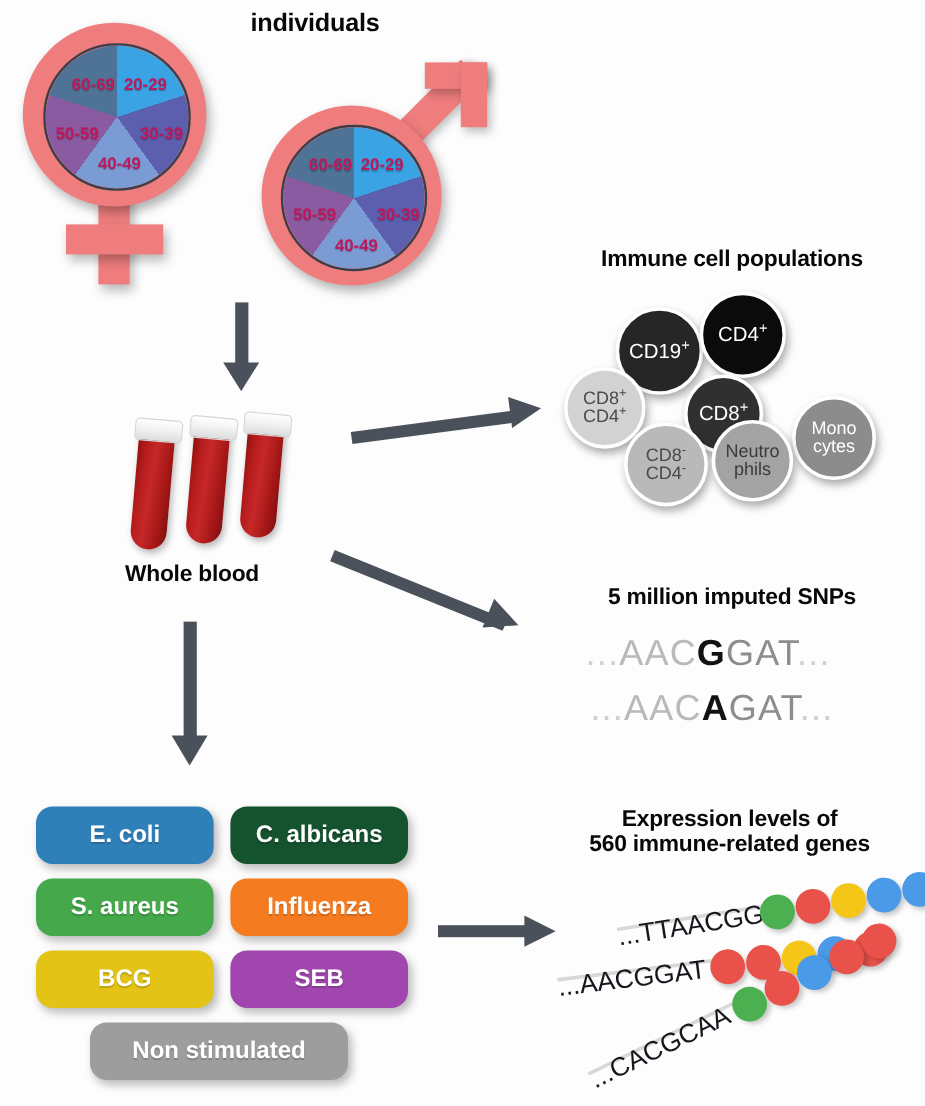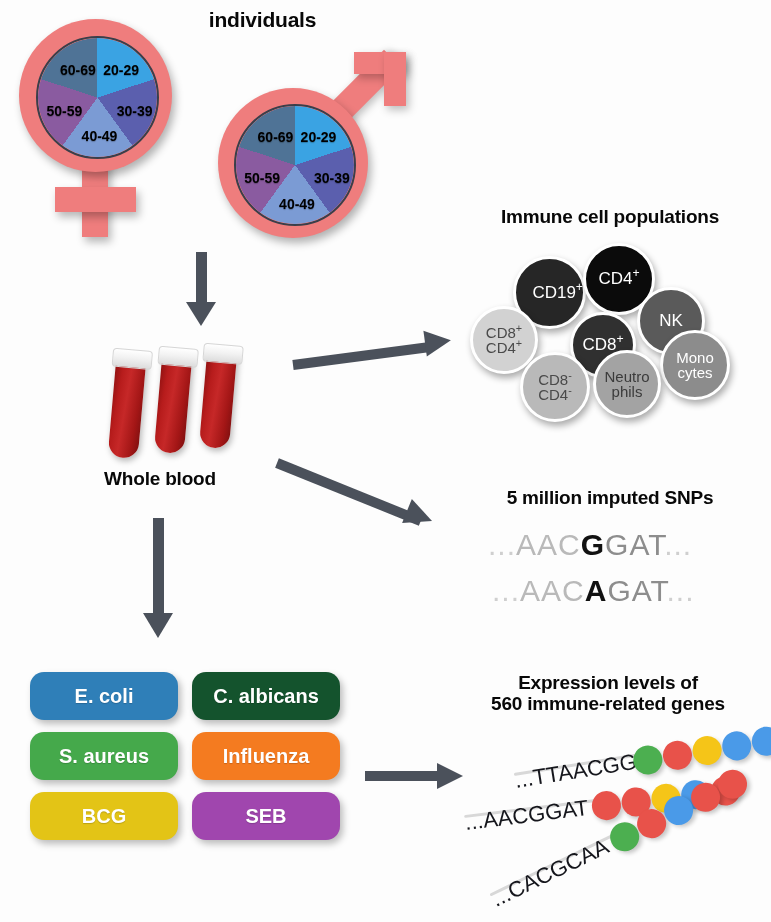--- a/index.html
+++ b/index.html
@@ -28,21 +28,21 @@
     position:absolute;border-radius:50%;
     background:#ef7d7d;
     box-shadow:3px 5px 9px rgba(0,0,0,0.30);
   }
   .pie{
     position:absolute;border-radius:50%;
     border:2px solid #3a3f4a;
     overflow:hidden;
   }
   .slicelabel{
-    position:absolute;color:#000000;font-weight:bold;
+    position:absolute;color:#be185d;font-weight:bold;
     white-space:nowrap;text-align:center;
     text-shadow:0 1px 1px rgba(0,0,0,0.25);
   }
   
   .f-stem{position:absolute;background:#ef7d7d;box-shadow:3px 5px 9px rgba(0,0,0,0.28);}
   
   .m-arrowbar{position:absolute;background:#ef7d7d;box-shadow:3px 4px 8px rgba(0,0,0,0.25);}
 
   
   .arrowline{position:absolute;background:#4b515b;}
@@ -183,33 +183,28 @@
     <div class="arrowhead" style="left:406px;top:503px;border-top:13px solid transparent;border-bottom:13px solid transparent;border-left:27px solid #4b515b;transform:rotate(22deg);"></div>
   </div>
 
   <div>
     <div class="arrowline" style="left:153px;top:518px;width:11px;height:99px;"></div>
     <div class="arrowhead" style="left:143px;top:613px;border-left:15.5px solid transparent;border-right:15.5px solid transparent;border-top:25px solid #4b515b;"></div>
   </div>
 
   <div class="heading abs" id="title-immune">Immune cell populations</div>
   <div class="abs" id="immune-cells" style="left:0;top:0;width:771px;height:922px;pointer-events:none;">
-      <div class="cell" style="left: 513px; top: 256px; width: 73px; height: 73px; background: rgb(38, 38, 38); color: rgb(255, 255, 255); font-size: 17px; justify-content: flex-end;">
+      <div class="cell" style="left: 513px; top: 256px; width: 73px; height: 73px; background: rgb(38, 38, 38); color: rgb(255, 255, 255); font-size: 17px;">
         <div>
           <span>CD19<sup>+</sup></span>
         </div>
       </div>
       <div class="cell" style="left: 583px; top: 243px; width: 72px; height: 72px; background: rgb(11, 11, 11); color: rgb(255, 255, 255); font-size: 17px;">
         <div>
           <span>CD4<sup>+</sup></span>
-        </div>
-      </div>
-      <div class="cell" style="left: 637px; top: 287px; width: 68px; height: 68px; background: rgb(90, 90, 90); color: rgb(255, 255, 255); font-size: 17px;">
-        <div>
-          <span>NK</span>
         </div>
       </div>
       <div class="cell" style="left: 470px; top: 306px; width: 68px; height: 68px; background: rgb(210, 210, 210); color: rgb(74, 74, 74); font-size: 15px;">
         <div>
           <span>CD8<sup>+</sup></span>
           <span>CD4<sup>+</sup></span>
         </div>
       </div>
       <div class="cell" style="left: 570px; top: 312px; width: 66px; height: 66px; background: rgb(48, 48, 48); color: rgb(255, 255, 255); font-size: 17px;">
         <div>
@@ -253,20 +248,23 @@
         <span>S. aureus</span>
       </div>
       <div class="stimbox" style="background: rgb(244, 123, 32); left: 162px; top: 60px; width: 148px; height: 48px;">
         <span>Influenza</span>
       </div>
       <div class="stimbox" style="background: rgb(227, 196, 22); left: 0px; top: 120px; width: 148px; height: 48px;">
         <span>BCG</span>
       </div>
       <div class="stimbox" style="background: rgb(160, 70, 174); left: 162px; top: 120px; width: 148px; height: 48px;">
         <span>SEB</span>
+      </div>
+      <div class="stimbox" style="background: rgb(157, 157, 157); left: 45px; top: 180px; width: 215px; height: 48px;">
+        <span>Non stimulated</span>
       </div>
     </div>
 
   <div>
     <div class="arrowline" style="left:365px;top:771px;width:76px;height:10px;"></div>
     <div class="arrowhead" style="left:437px;top:763px;border-top:13px solid transparent;border-bottom:13px solid transparent;border-left:26px solid #4b515b;"></div>
   </div>
 
   <div class="heading abs" id="title-expression">
     <div>Expression levels of</div>

